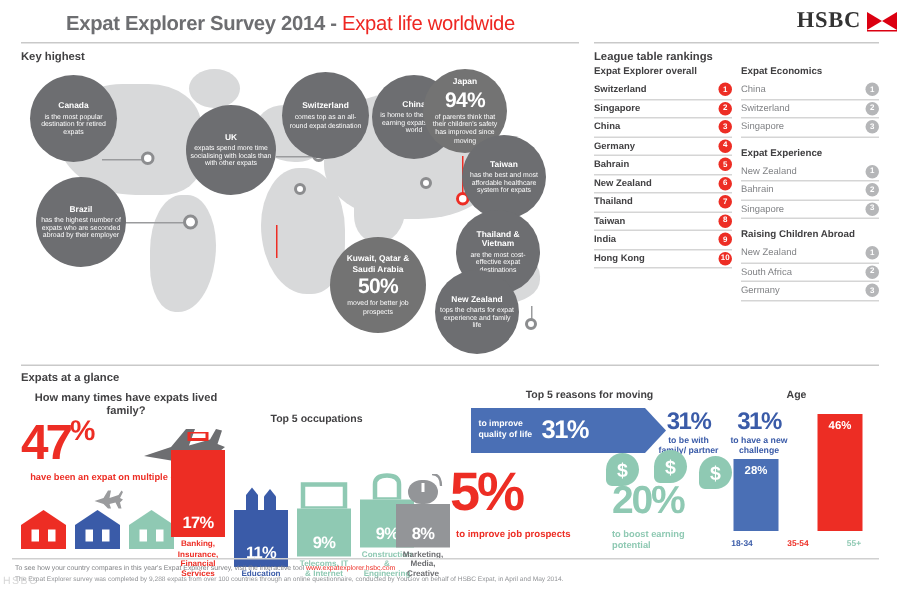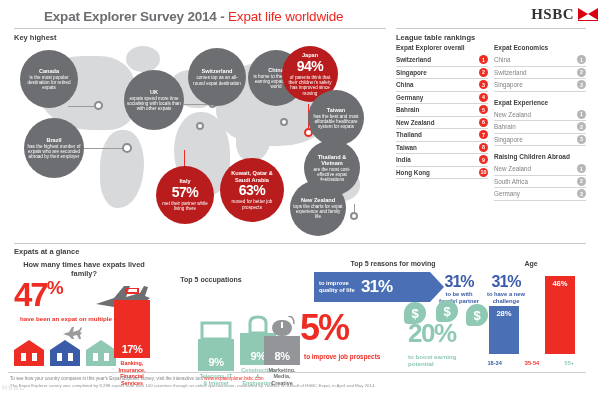--- a/index.html
+++ b/index.html
@@ -52,21 +52,21 @@
   }
   .map-shape { position: absolute; background: #d8d9da; border-radius: 40% 55% 45% 50%; }
 
   .bub {
     position: absolute; border-radius: 50%;
     display: flex; flex-direction: column; align-items: center; justify-content: center;
     text-align: center; color: #ffffff; line-height: 1.12;
     padding: 3px;
   }
   .bub.grey { background: #6d6e71; }
-  .bub.red  { background: #b91c1c; }
+  .bub.red  { background: #737373; }
   .bub .bt { font-weight: bold; font-size: 5.6px; display: block; }
   .bub .bd { font-size: 4.6px; display: block; margin-top: 1px; }
   .bub .bn { font-weight: bold; font-size: 14px; letter-spacing: -.5px; display: block; }
   .dot {
     position: absolute; border-radius: 50%; background: #ffffff;
     border: 2.5px solid #8c8d8f;
   }
   .dot.red { border-color: #ed2d24; }
   .leader { position: absolute; background: #9a9b9d; height: 1px; }
   .leader.red { background: #ed2d24; }
@@ -250,29 +250,24 @@
     <span class="bt">Taiwan</span>
     <span class="bd">has the best and most affordable healthcare system for expats</span>
   </div>
 
   <div class="bub grey" style="left:16px;top:74px;width:60px;height:60px;">
     <span class="bt">Brazil</span>
     <span class="bd">has the highest number of expats who are seconded abroad by their employer</span>
   </div>
   <div class="dot" style="left:114px;top:99px;width:10px;height:10px;"></div>
 
-  <div class="bub red" style="left:148px;top:122px;width:58px;height:58px;">
-    <span class="bt">Italy</span>
-    <span class="bn">57%</span>
-    <span class="bd">met their partner while living there</span>
-  </div>
 
   <div class="bub red" style="left:212px;top:114px;width:64px;height:64px;">
     <span class="bt">Kuwait, Qatar &amp; Saudi Arabia</span>
-    <span class="bn">63%</span>
+    <span class="bn">50%</span>
     <span class="bd">moved for better job prospects</span>
   </div>
 
   <div class="bub grey" style="left:296px;top:96px;width:56px;height:56px;">
     <span class="bt">Thailand &amp; Vietnam</span>
     <span class="bd">are the most cost-effective expat destinations</span>
   </div>
 
   <div class="bub grey" style="left:282px;top:136px;width:56px;height:56px;">
     <span class="bt">New Zealand</span>
@@ -418,20 +413,30 @@
     <div class="occ" style="left:6px;">
       <svg width="36" height="12" viewBox="0 0 36 12" style="display:block;">
         <rect x="12" y="0" width="12" height="5" fill="none" stroke="#ed2d24" stroke-width="2"></rect>
       </svg>
       <div class="bar" style="height:58px;background:#ed2d24;">
         <span class="pct">17%</span>
       </div>
       <div class="lab" style="color:#ed2d24;">Banking, Insurance, Financial Services</div>
     </div>
 
+    <div class="occ" style="left:48px;">
+      <svg width="36" height="16" viewBox="0 0 36 16" style="display:block;">
+        <path d="M8 16 L8 6 L12 1 L16 6 L16 16 Z" fill="#3a5ba8"></path>
+        <path d="M20 16 L20 7 L24 2 L28 7 L28 16 Z" fill="#3a5ba8"></path>
+      </svg>
+      <div class="bar" style="height:38px;background:#3a5ba8;">
+        <span class="pct">11%</span>
+      </div>
+      <div class="lab" style="color:#3a5ba8;">Education</div>
+    </div>
 
     <div class="occ" style="left:90px;">
       <svg width="36" height="18" viewBox="0 0 36 18" style="display:block;">
         <rect x="4" y="2" width="28" height="16" fill="none" stroke="#8fc9b3" stroke-width="3"></rect>
       </svg>
       <div class="bar" style="height:32px;background:#8fc9b3;">
         <span class="pct">9%</span>
       </div>
       <div class="lab" style="color:#8fc9b3;">Telecoms, IT &amp; Internet</div>
     </div>

